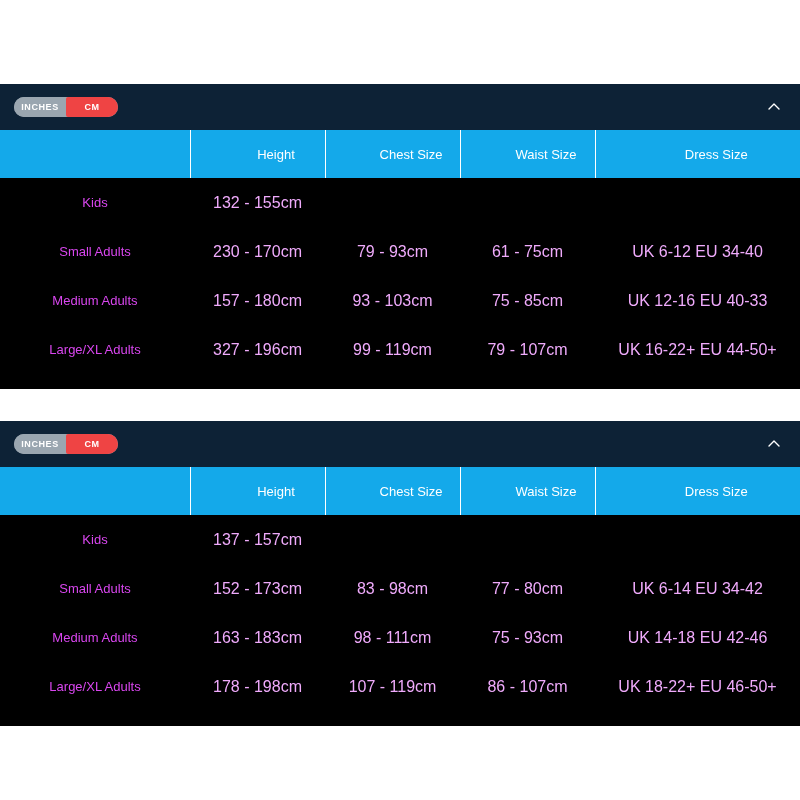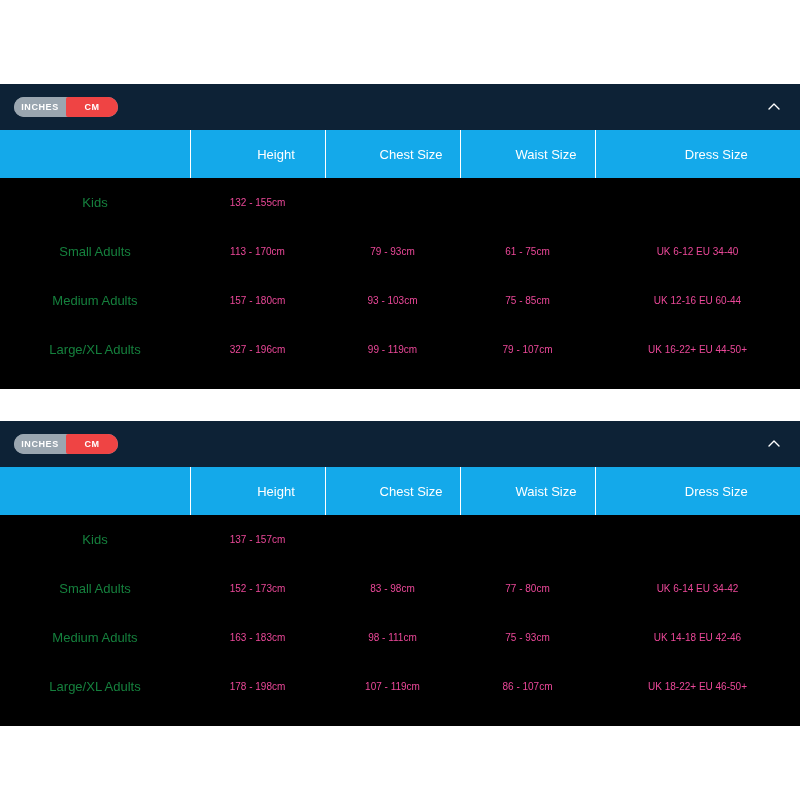--- a/index.html
+++ b/index.html
@@ -109,29 +109,29 @@
     text-align: center;
     border-left: 1px solid #ffffff;
     vertical-align: middle;
     padding-left: 38px;
   }
   table.size-table thead th:first-child {
     border-left: none;
   }
   table.size-table tbody td {
     background: #000000;
-    color: #ec4899;
-    font-size: 10px;
+    color: #f0abfc;
+    font-size: 16px;
     height: 47px;
     text-align: center;
     vertical-align: middle;
     font-weight: 400;
   }
   table.size-table tbody td.rowlabel {
-    color: #15803d;
+    color: #d946ef;
     font-size: 13px;
   }
   .col-label { width: 190px; }
   .col-data  { width: 135px; }
   .col-dress { width: 205px; }
   .table-pad-bottom {
     height: 15px;
     background: #000000;
   }
 </style>
@@ -175,31 +175,31 @@
       <tbody>
         <tr>
           <td class="rowlabel">Kids</td>
           <td>132 - 155cm</td>
           <td></td>
           <td></td>
           <td></td>
         </tr>
         <tr>
           <td class="rowlabel">Small Adults</td>
-          <td>113 - 170cm</td>
+          <td>230 - 170cm</td>
           <td>79 - 93cm</td>
           <td>61 - 75cm</td>
           <td>UK 6-12 EU 34-40</td>
         </tr>
         <tr>
           <td class="rowlabel">Medium Adults</td>
           <td>157 - 180cm</td>
           <td>93 - 103cm</td>
           <td>75 - 85cm</td>
-          <td>UK 12-16 EU 60-44</td>
+          <td>UK 12-16 EU 40-33</td>
         </tr>
         <tr>
           <td class="rowlabel">Large/XL Adults</td>
           <td>327 - 196cm</td>
           <td>99 - 119cm</td>
           <td>79 - 107cm</td>
           <td>UK 16-22+ EU 44-50+</td>
         </tr>
       </tbody>
     </table>

